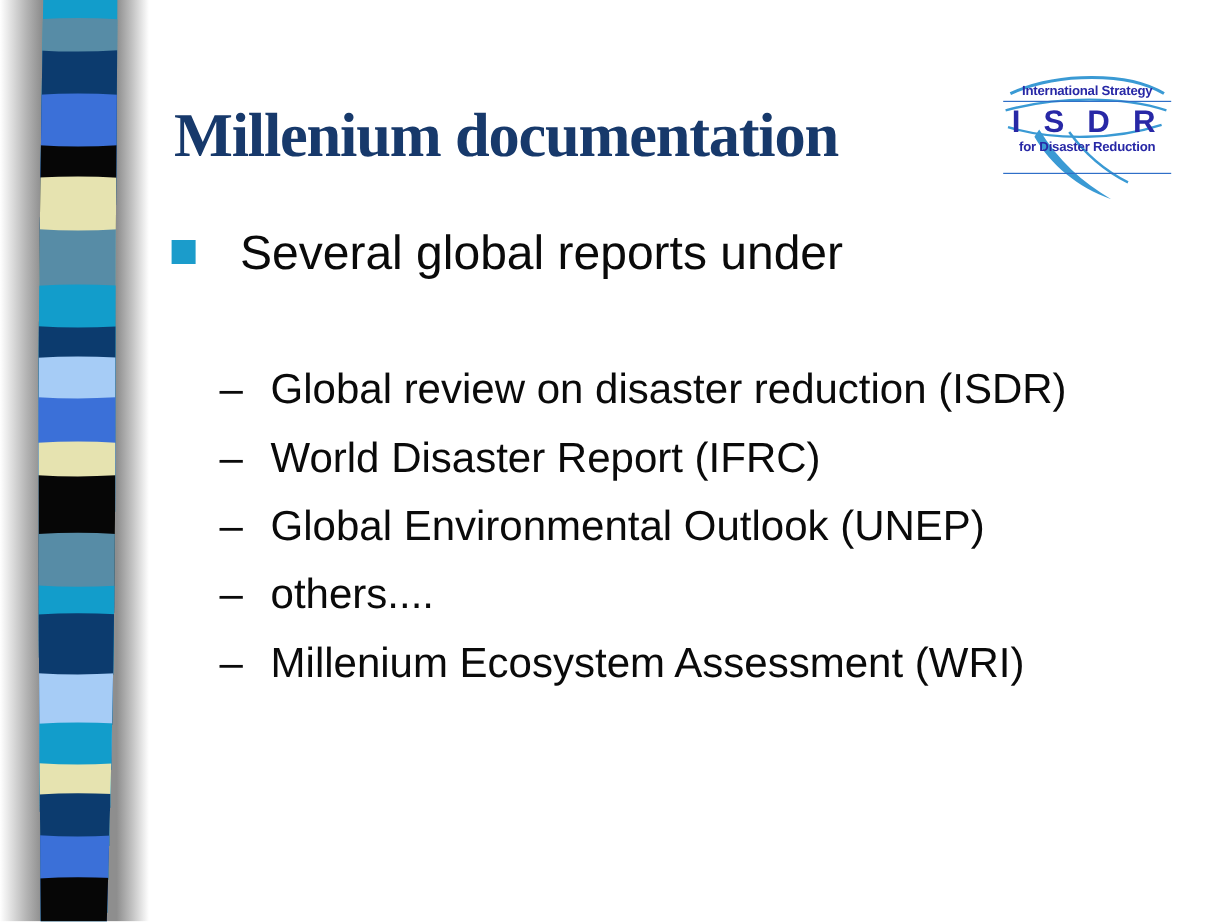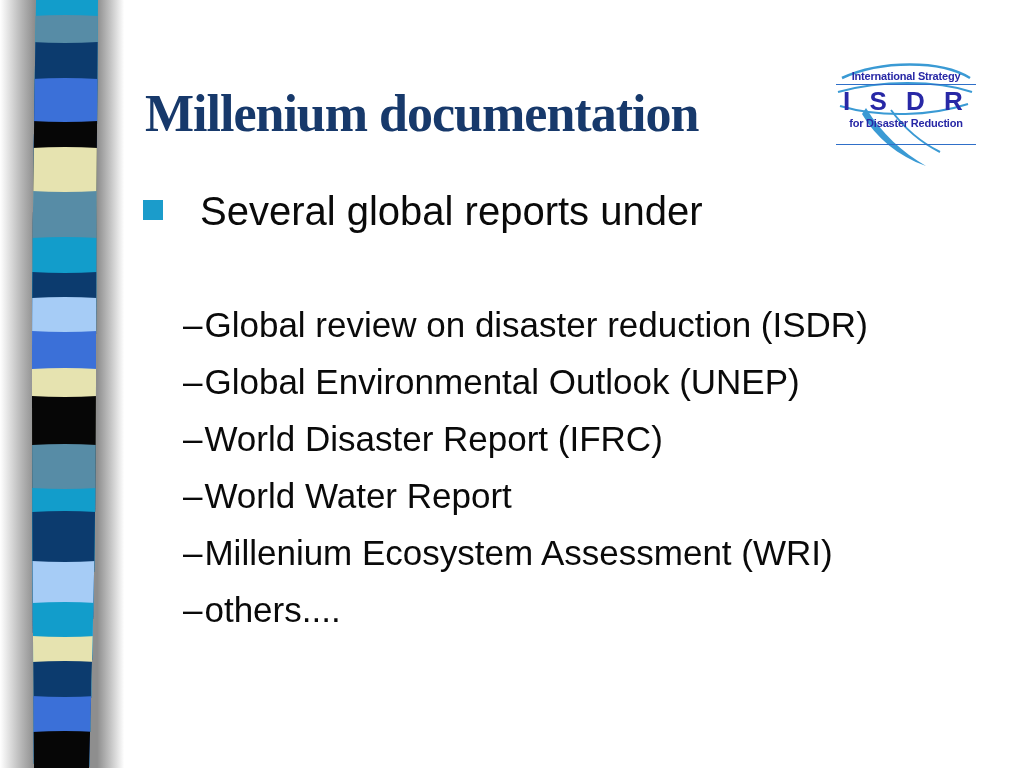--- a/index.html
+++ b/index.html
@@ -35,21 +35,21 @@
   }
   .bullet-text{
     position:absolute;left:180px;top:184px;
     font-size:40px;line-height:55px;color:#0a0a0a;white-space:nowrap;margin-left:20px;
   }
   .subs{position:absolute;left:183px;top:296px;}
   .sub{
     height:57px;font-size:35px;line-height:57px;color:#0a0a0a;white-space:nowrap;
   }
   .sub .dash{display:inline-block;}
-  .sub .lbl{margin-left:2px;}
+  .sub .lbl{margin-left:23px;}
 </style>
 </head>
 <body>
 
 <div class="slide">
 
   <div class="ribbon-shadow"></div>
   <svg class="ribbon-svg" width="130" height="768" viewBox="0 0 130 768">
     <defs>
       <clipPath id="ribclip">
@@ -102,29 +102,26 @@
     <div class="bullet-text">
       <div>Several global reports under</div>
     </div>
   </div>
 
   <div class="subs">
     <div class="sub">
       <span class="dash">–</span><span class="lbl">Global review on disaster reduction (ISDR)</span>
     </div>
     <div class="sub">
+      <span class="dash">–</span><span class="lbl">World Disaster Report (IFRC)</span>
+    </div>
+    <div class="sub">
       <span class="dash">–</span><span class="lbl">Global Environmental Outlook (UNEP)</span>
     </div>
     <div class="sub">
-      <span class="dash">–</span><span class="lbl">World Disaster Report (IFRC)</span>
-    </div>
-    <div class="sub">
-      <span class="dash">–</span><span class="lbl">World Water Report</span>
+      <span class="dash">–</span><span class="lbl">others....</span>
     </div>
     <div class="sub">
       <span class="dash">–</span><span class="lbl">Millenium Ecosystem Assessment (WRI)</span>
-    </div>
-    <div class="sub">
-      <span class="dash">–</span><span class="lbl">others....</span>
     </div>
   </div>
 
 </div>
 
 </body></html>

